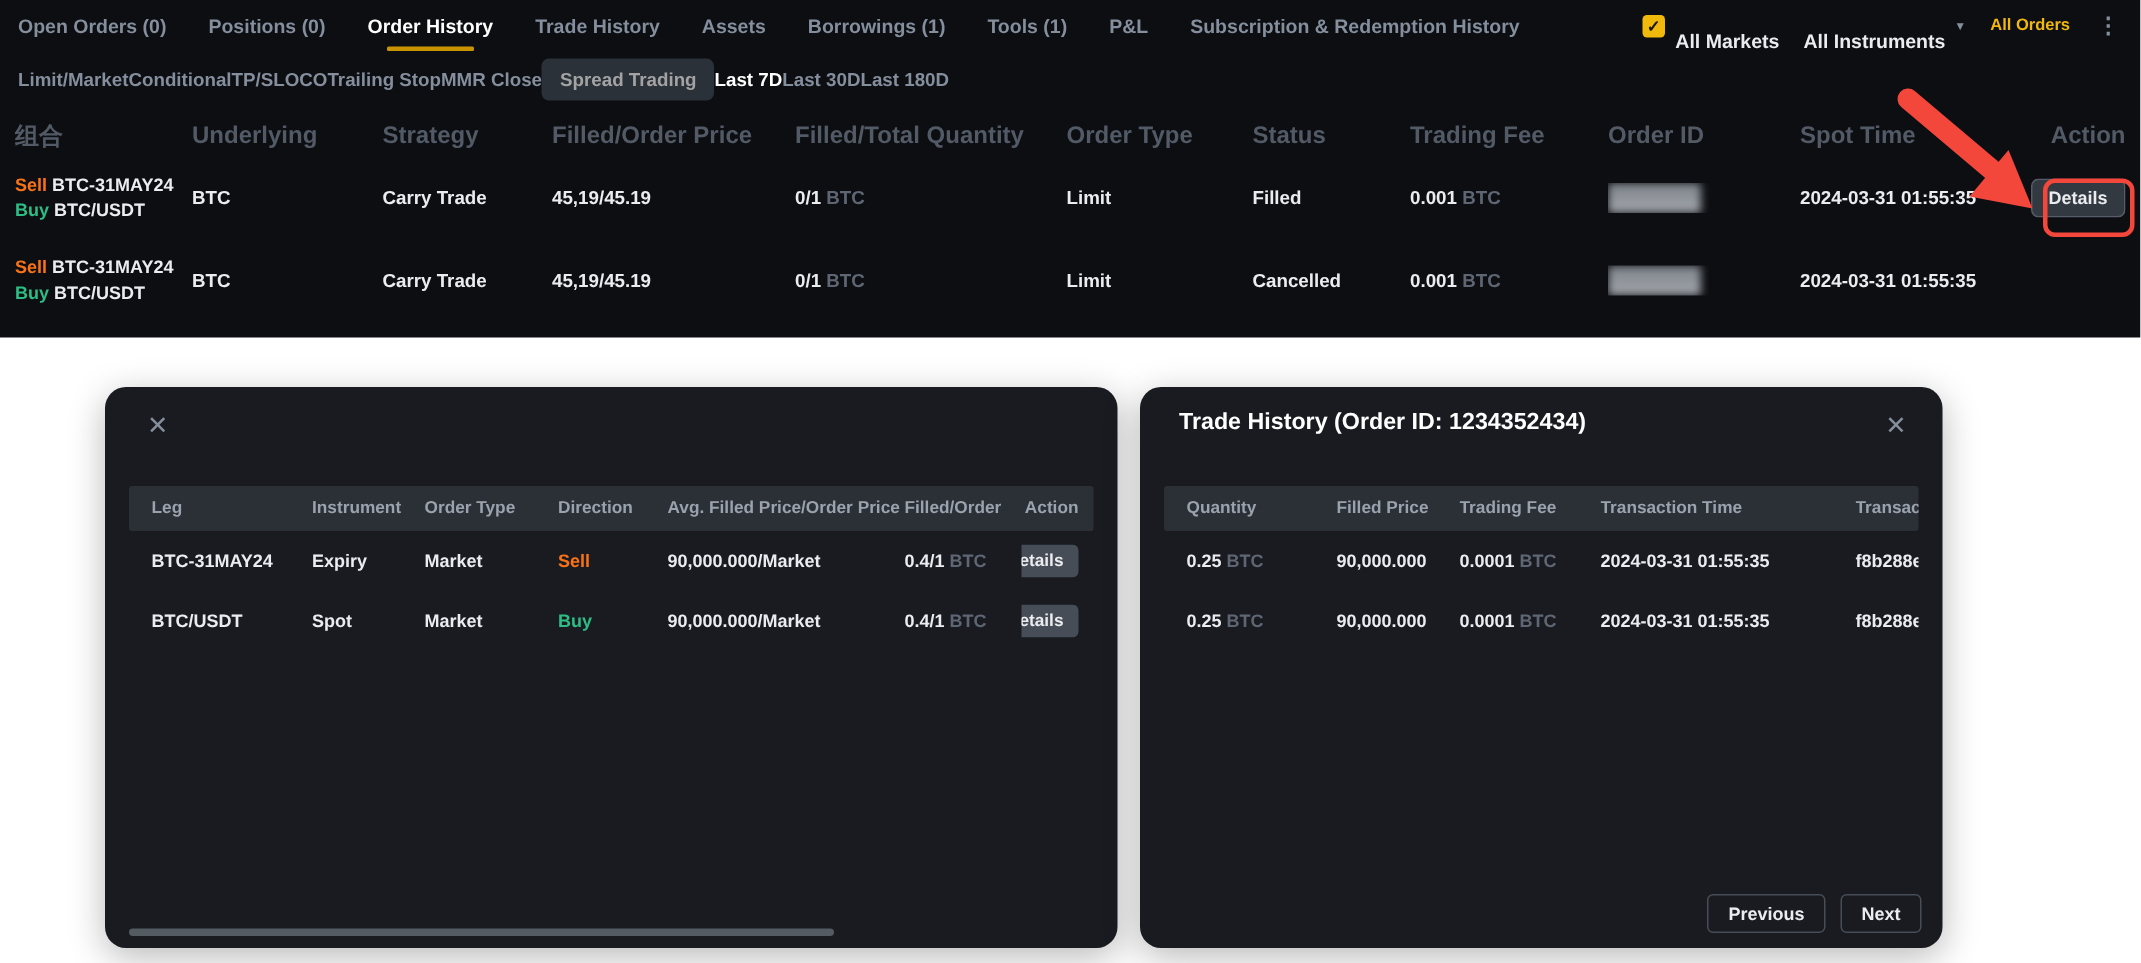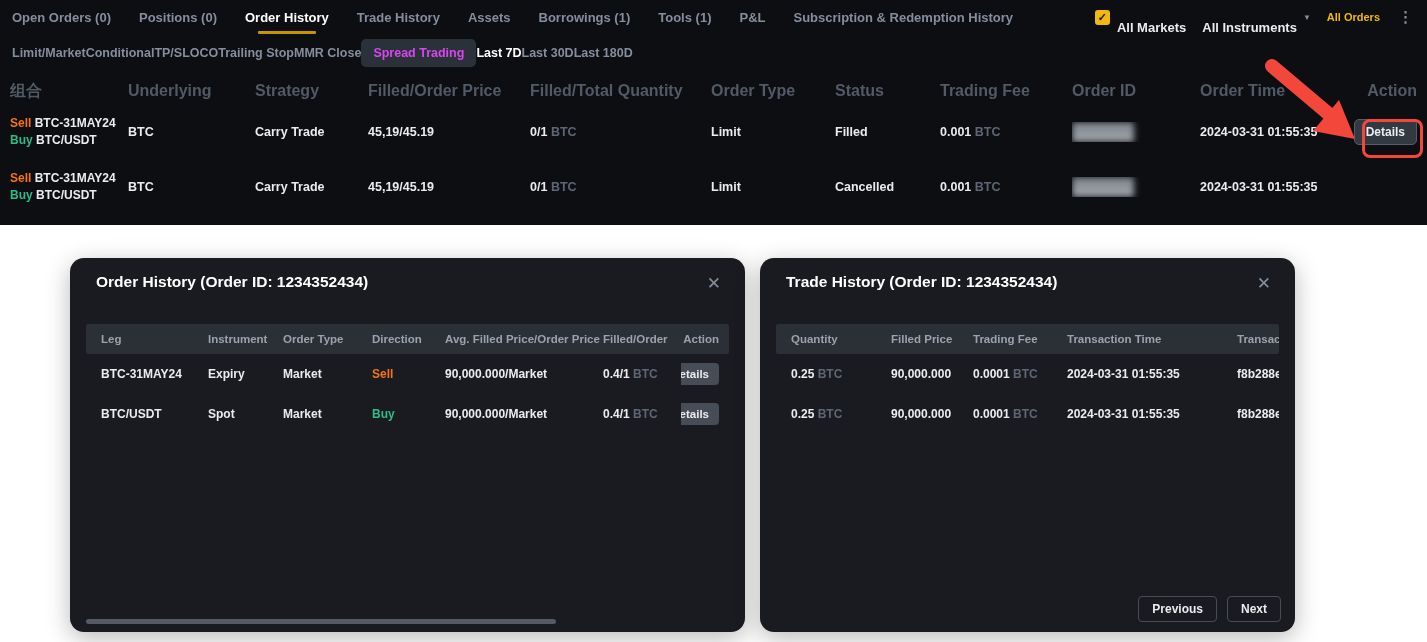--- a/index.html
+++ b/index.html
@@ -50,21 +50,21 @@
   
   .filter-bar {
     height:38px; display:flex; align-items:center;
     padding:0 12px; position:relative;
   }
   .filter-tab {
     font-size:12.5px; font-weight:600; color:#848e9c;
     white-space:nowrap; cursor:pointer;
   }
   .filter-tab.pill {
-    background:#2b3139; color:#d946ef;
+    background:#2b3139; color:#a3a3a3;
     padding:7px 12px; border-radius:5px;
   }
   .period-tab { font-size:12.5px; font-weight:700; color:#848e9c; cursor:pointer; white-space:nowrap; }
   .period-tab.active { color:#ffffff; }
   .tp-button {
     margin-left:auto;
     background:#2b3139; color:#b7bdc6;
     font-size:12.5px; font-weight:600;
     padding:8px 14px; border-radius:5px; cursor:pointer;
     display:flex; align-items:center; gap:7px; white-space:nowrap;
@@ -213,21 +213,21 @@
     <div class="grid-main orders-head">
       <div class="hcell">组合</div>
       <div class="hcell">Underlying</div>
       <div class="hcell">Strategy</div>
       <div class="hcell">Filled/Order Price</div>
       <div class="hcell">Filled/Total Quantity</div>
       <div class="hcell">Order Type</div>
       <div class="hcell">Status</div>
       <div class="hcell">Trading Fee</div>
       <div class="hcell">Order ID</div>
-      <div class="hcell">Order Time</div>
+      <div class="hcell">Spot Time</div>
       <div class="hcell right">Action</div>
     </div>
 
     <div class="grid-main orders-row">
       <div class="combo">
         <div class="leg"><span class="side-sell">Sell</span> <span>BTC-31MAY24</span></div>
         <div class="leg"><span class="side-buy">Buy</span> <span>BTC/USDT</span></div>
       </div>
       <div>BTC</div>
       <div>Carry Trade</div>
@@ -261,21 +261,20 @@
           <div class="redacted"></div>
         </div>
       <div>2024-03-31 01:55:35</div>
       <div class="cell-action"></div>
     </div>
   </div>
 </div>
 
 <div class="modal modal-left">
   <div class="modal-header">
-    <div class="modal-title">Order History (Order ID: 1234352434)</div>
     <div class="modal-close">✕</div>
   </div>
   <div class="modal-table">
     <div class="grid-oh m-head-row">
       <div class="hcell">Leg</div>
       <div class="hcell">Instrument</div>
       <div class="hcell">Order Type</div>
       <div class="hcell">Direction</div>
       <div class="hcell">Avg. Filled Price/Order Price</div>
       <div class="hcell">Filled/Order</div>

